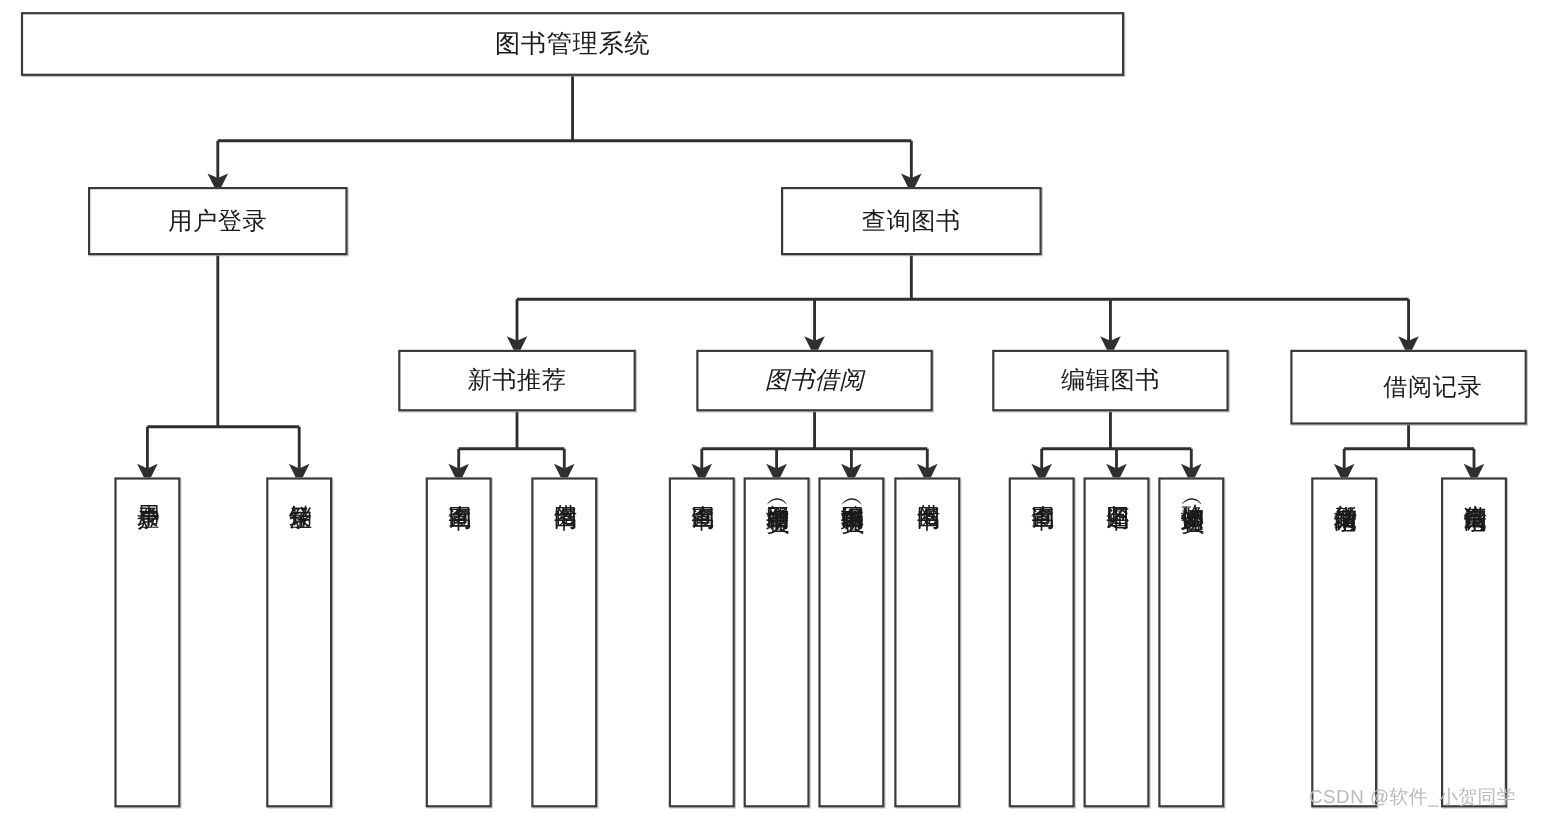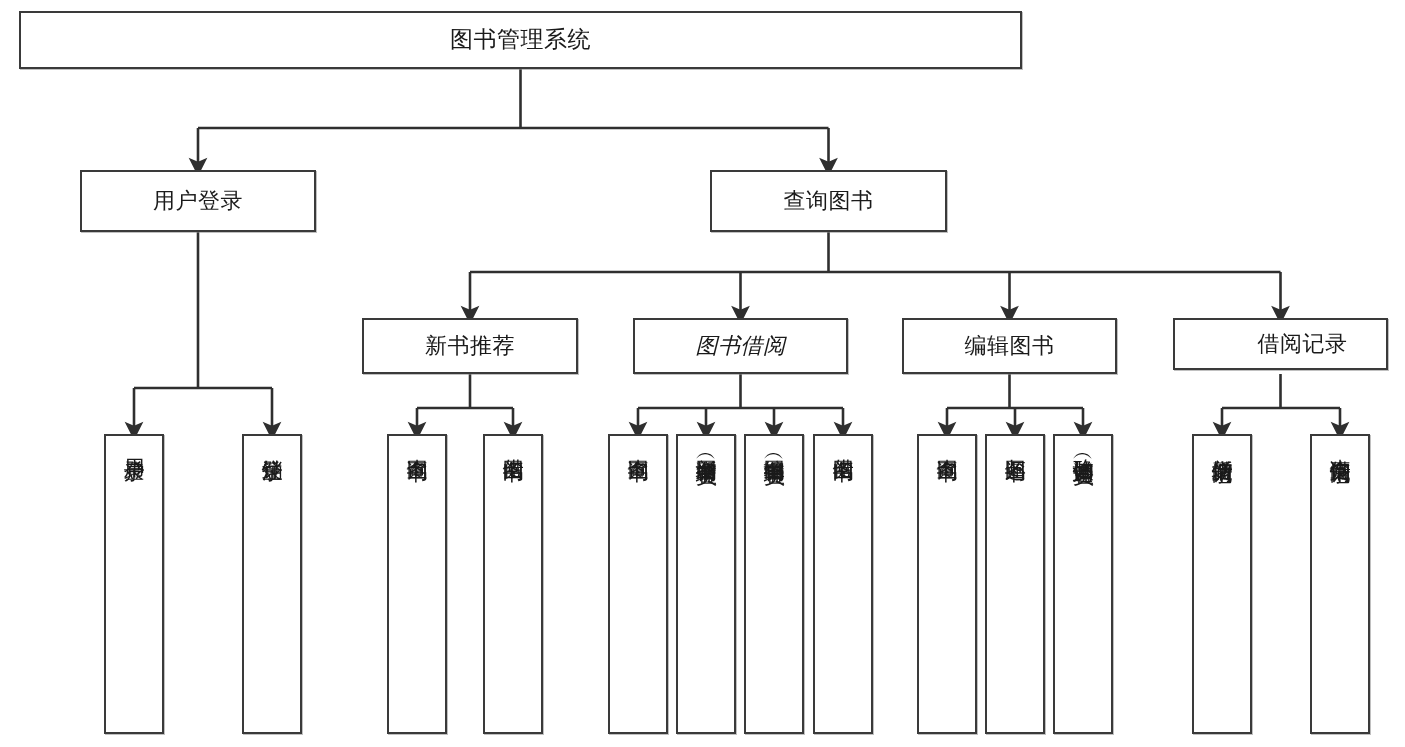--- a/index.html
+++ b/index.html
@@ -136,21 +136,21 @@
       </div>
       <div class="node horizontal" style="left: 362px; top: 318px; width: 216px; height: 56px;">
         <span class="node-label">新书推荐</span>
       </div>
       <div class="node horizontal" style="left: 633px; top: 318px; width: 215px; height: 56px; font-style: italic;">
         <span class="node-label">图书借阅</span>
       </div>
       <div class="node horizontal" style="left: 902px; top: 318px; width: 215px; height: 56px;">
         <span class="node-label">编辑图书</span>
       </div>
-      <div class="node horizontal" style="left: 1173px; top: 318px; width: 215px; height: 52px; padding-left: 44px;">
+      <div class="node horizontal" style="left: 1173px; top: 318px; width: 215px; height: 68px; padding-left: 44px;">
         <span class="node-label">借阅记录</span>
       </div>
       <div class="node vertical" style="left: 104px; top: 434px; width: 60px; height: 300px;">
         <span class="node-label">用户登录</span>
       </div>
       <div class="node vertical" style="left: 242px; top: 434px; width: 60px; height: 300px;">
         <span class="node-label">注销登录</span>
       </div>
       <div class="node vertical" style="left: 387px; top: 434px; width: 60px; height: 300px;">
         <span class="node-label">查询图书</span>
@@ -180,13 +180,14 @@
         <span class="node-label">确认归还（管理员）</span>
       </div>
       <div class="node vertical" style="left: 1192px; top: 434px; width: 60px; height: 300px;">
         <span class="node-label">新增借阅记录</span>
       </div>
       <div class="node vertical" style="left: 1310px; top: 434px; width: 60px; height: 300px;">
         <span class="node-label">查询借阅记录</span>
       </div>
     </div>
 
+  <div class="watermark">CSDN @软件_小贺同学</div>
 </div>
 
 </body></html>

